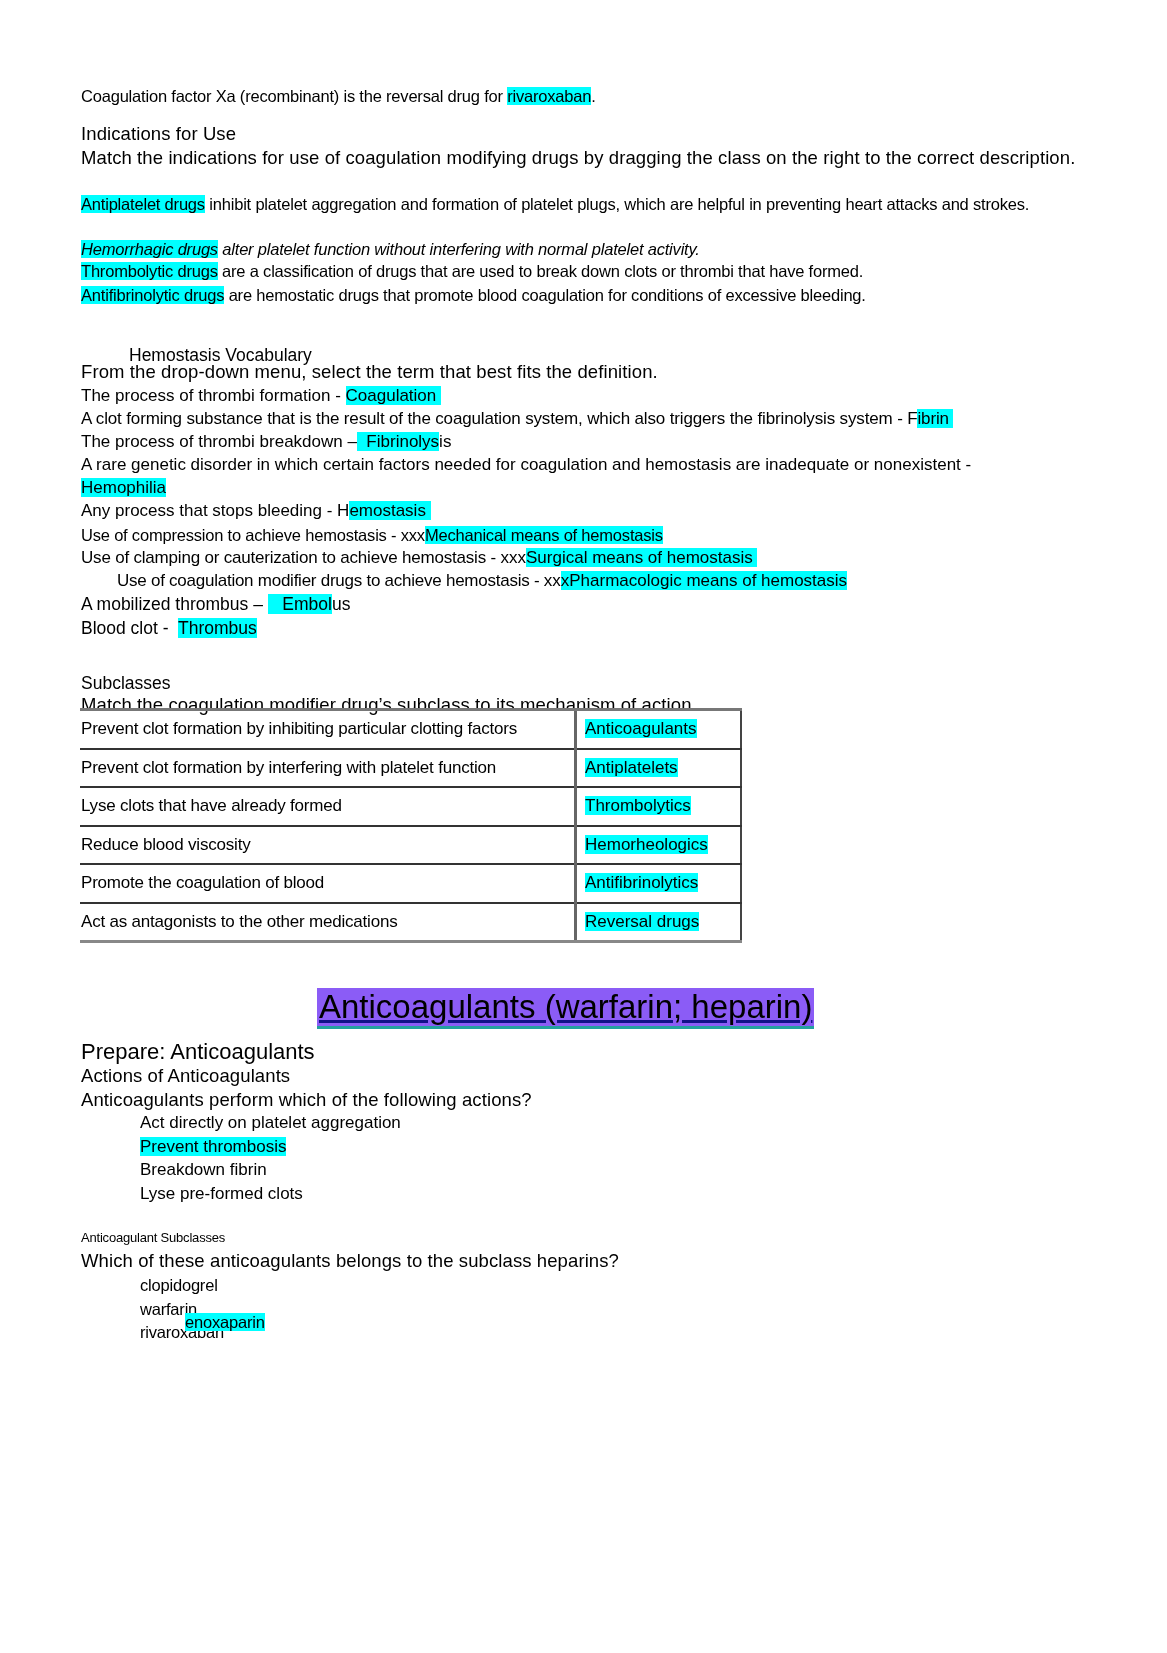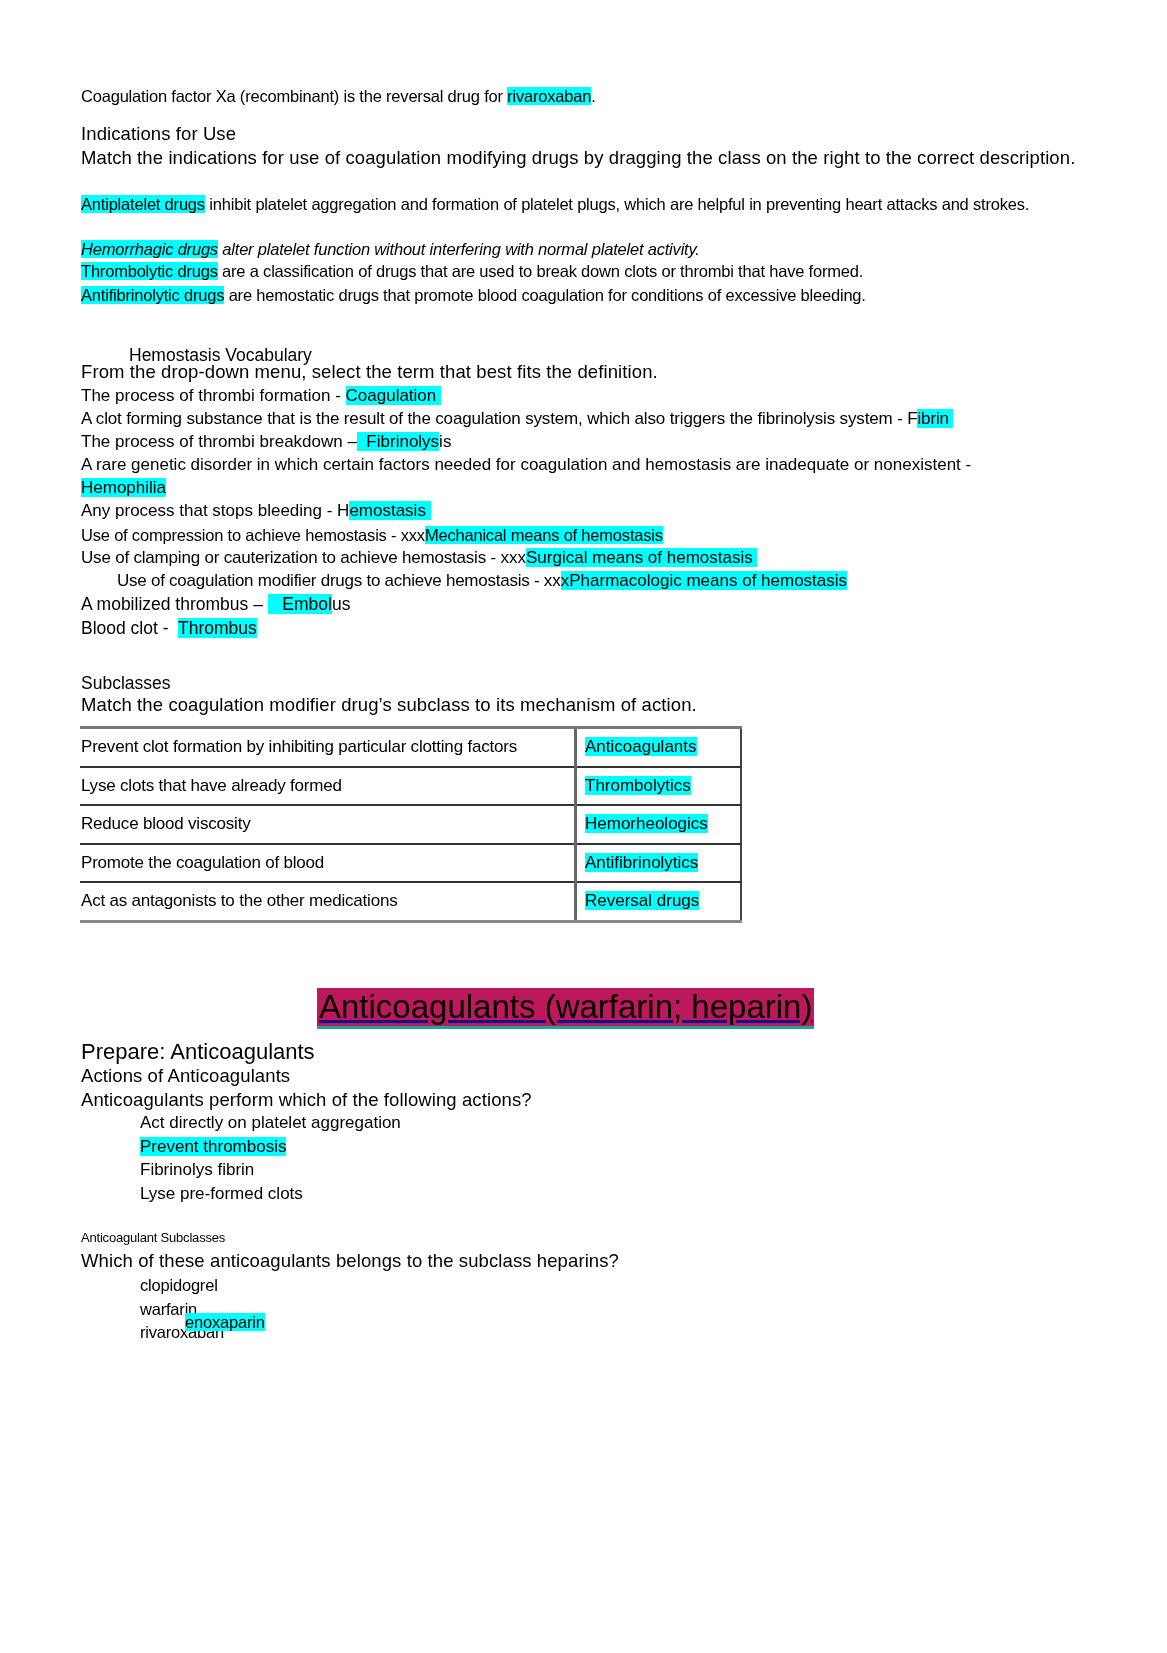--- a/index.html
+++ b/index.html
@@ -4,29 +4,29 @@
 <style>
   html, body { margin:0; padding:0; background:#ffffff; }
   body { width:1167px; height:1653px; position:relative; overflow:hidden;
          font-family:"Liberation Sans", sans-serif; color:#000; }
   .line { position:absolute; left:81px; white-space:nowrap; font-size:17px; line-height:22px; }
   .big { font-size:18.5px; letter-spacing:0.1px; }
   .sm { font-size:16.5px; letter-spacing:-0.2px; }
   .hl { background:#00ffff; }
   .indent { left:140px; }
   .wrap { white-space:normal; width:1010px; }
-  table.sub { position:absolute; left:80px; top:726px; border-collapse:collapse; width:662px; }
+  table.sub { position:absolute; left:80px; top:708px; border-collapse:collapse; width:662px; }
   table.sub td { font-size:17px; height:36.5px; padding:0 0 0 1px; vertical-align:middle;
                  border-top:2px solid #333; border-bottom:2px solid #333; }
   table.sub tr:first-child td { border-top:3px solid #777; }
   table.sub tr:last-child td { border-bottom:3px solid #888; }
   table.sub td.c1 { width:493px; letter-spacing:-0.2px; }
   table.sub td.c2 { border-left:3px solid #666; border-right:2px solid #444; padding-left:8px; }
   .title { position:absolute; left:317px; top:988px; font-size:33px; line-height:38px;
-           background:#be185d; text-decoration:underline; text-decoration-color:#118; padding:0 2px;
+           background:#8b5cf6; text-decoration:underline; text-decoration-color:#118; padding:0 2px;
            border-bottom:3px solid #23a0a0; }
 </style>
 </head>
 <body>
 
 <div class="line sm" style="top:85px;">
   <span>Coagulation factor Xa (recombinant) is the reversal drug for </span><span class="hl">rivaroxaban</span><span>.</span>
 </div>
 
 <div class="line big" style="top:123px;">Indications for Use</div>
@@ -84,20 +84,24 @@
 <div class="line" style="top:672px; font-size:17.5px;">Subclasses</div>
 <div class="line big" style="top:694px;">Match the coagulation modifier drug’s subclass to its mechanism of action.</div>
 
 <table class="sub">
   <tbody>
       <tr>
     <td class="c1">Prevent clot formation by inhibiting particular clotting factors</td>
     <td class="c2"><span class="hl">Anticoagulants</span></td>
   </tr>
   <tr>
+    <td class="c1">Prevent clot formation by interfering with platelet function</td>
+    <td class="c2"><span class="hl">Antiplatelets</span></td>
+  </tr>
+  <tr>
     <td class="c1">Lyse clots that have already formed</td>
     <td class="c2"><span class="hl">Thrombolytics</span></td>
   </tr>
   <tr>
     <td class="c1">Reduce blood viscosity</td>
     <td class="c2"><span class="hl">Hemorheologics</span></td>
   </tr>
   <tr>
     <td class="c1">Promote the coagulation of blood</td>
     <td class="c2"><span class="hl">Antifibrinolytics</span></td>
@@ -109,21 +113,21 @@
 </tbody>
   </table>
 
 <div class="title">Anticoagulants (warfarin; heparin)</div>
 
 <div class="line" style="top:1039px; font-size:22px; line-height:26px;">Prepare: Anticoagulants</div>
 <div class="line big" style="top:1065px;">Actions of Anticoagulants</div>
 <div class="line big" style="top:1089px;">Anticoagulants perform which of the following actions?</div>
 <div class="line indent" style="top:1112px;"><span>Act directly on platelet aggregation</span></div>
 <div class="line indent" style="top:1136px;"><span class="hl">Prevent thrombosis</span></div>
-<div class="line indent" style="top:1159px;"><span>Fibrinolys fibrin</span></div>
+<div class="line indent" style="top:1159px;"><span>Breakdown fibrin</span></div>
 <div class="line indent" style="top:1183px;"><span>Lyse pre-formed clots</span></div>
 
 <div class="line sm" style="top:1227px; font-size:13px;">Anticoagulant Subclasses</div>
 <div class="line big" style="top:1250px;">Which of these anticoagulants belongs to the subclass heparins?</div>
 <div class="line indent sm" style="top:1274px;"><span>clopidogrel</span></div>
 <div class="line indent sm" style="top:1298px;"><span>warfarin</span></div>
 <div class="line indent sm" style="top:1321px;"><span>rivaroxaban</span></div>
 <div class="line indent sm" style="top:1311px;padding-left:45px;"><span class="hl">enoxaparin</span></div>
 
 </body></html>

